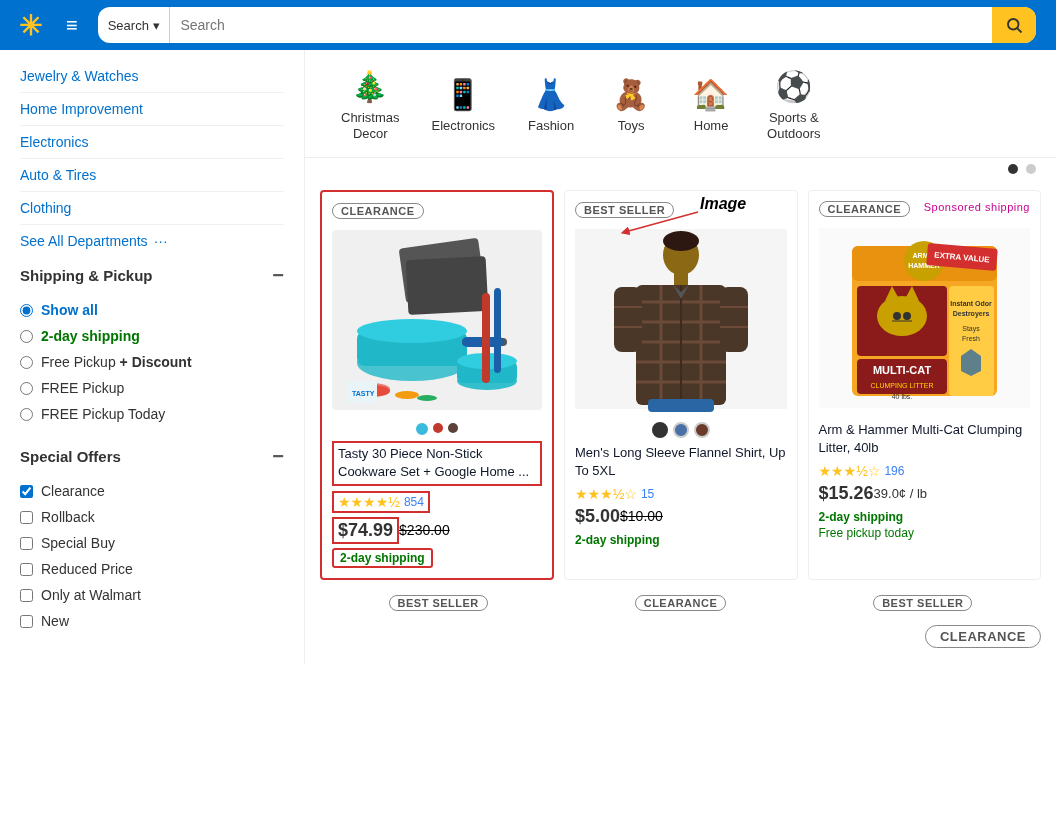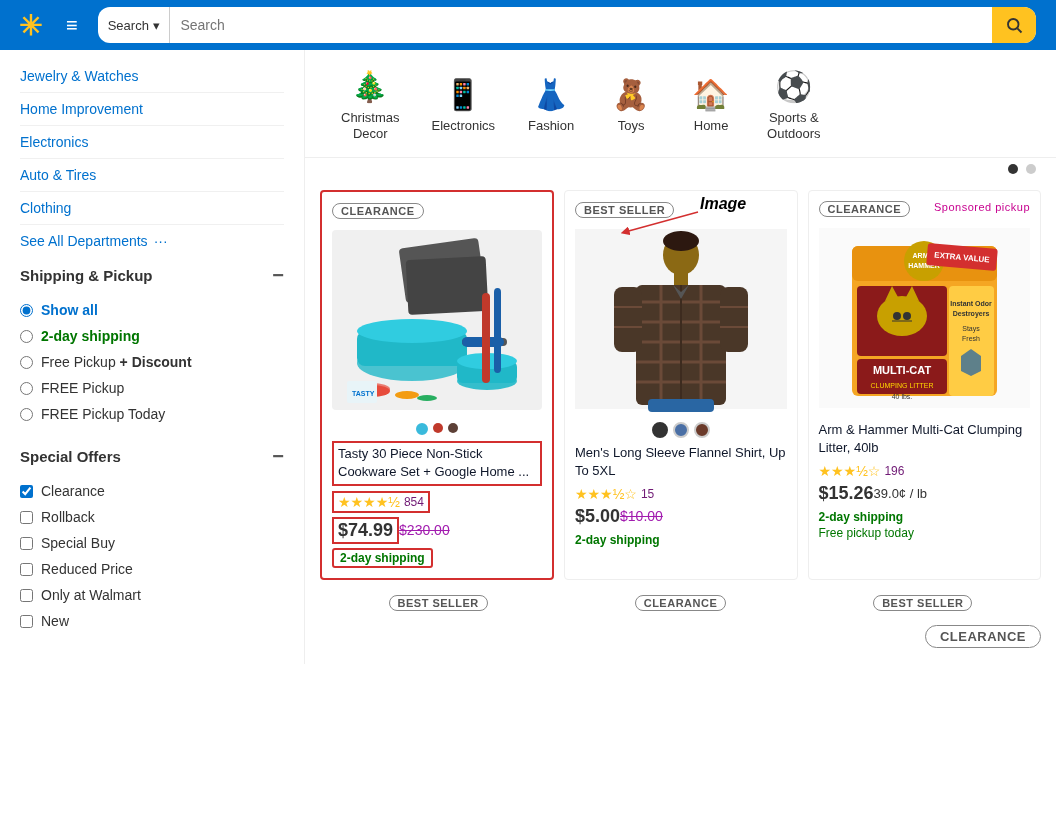--- a/index.html
+++ b/index.html
@@ -190,27 +190,27 @@
 
     .product-name {
       font-size: 13px; color: #0f172a; margin-bottom: 5px;
       line-height: 1.4;
     }
 
     .stars {
       display: flex; align-items: center; gap: 4px; margin-bottom: 4px;
     }
     .star-icons { color: #ffc220; font-size: 14px; }
-    .star-count { font-size: 12px; color: #701a75; }
+    .star-count { font-size: 12px; color: #3b82f6; }
 
     .price-row {
       display: flex; align-items: center; gap: 0; margin-bottom: 4px;
     }
     .price-current { font-size: 18px; font-weight: bold; color: #333; }
-    .price-original { font-size: 14px; color: #a21caf; text-decoration: line-through; }
+    .price-original { font-size: 14px; color: #000000; text-decoration: line-through; }
     .price-per-unit { font-size: 13px; color: #333; }
 
     .shipping-badge {
       display: inline-block;
       border: 2px solid #d32f2f;
       border-radius: 3px;
       padding: 1px 6px;
       font-size: 12px;
       color: #007600;
       font-weight: bold;
@@ -501,21 +501,21 @@
               <span class="price-original">$10.00</span>
             </div>
             <div>
               <span class="shipping-text">2-day shipping</span>
             </div>
           </div>
 
           <div class="product-card">
             <div style="display:flex; justify-content:space-between; align-items:flex-start;">
               <span class="badge clearance">CLEARANCE</span>
-              <span class="badge sponsored">Sponsored pickup</span>
+              <span class="badge sponsored">Sponsored shipping</span>
             </div>
             <div class="product-image-area">
               <div style="width:100%; height:180px; display:flex; align-items:center; justify-content:center; background:#fafafa;">
                 <svg width="175" height="175" viewBox="0 0 175 175">
 
                   <rect x="15" y="15" width="145" height="150" rx="6" fill="#f5a623"></rect>
 
                   <rect x="15" y="15" width="145" height="35" rx="6" fill="#e8920f"></rect>
 
                   <circle cx="87" cy="30" r="20" fill="#c8a000"></circle>

